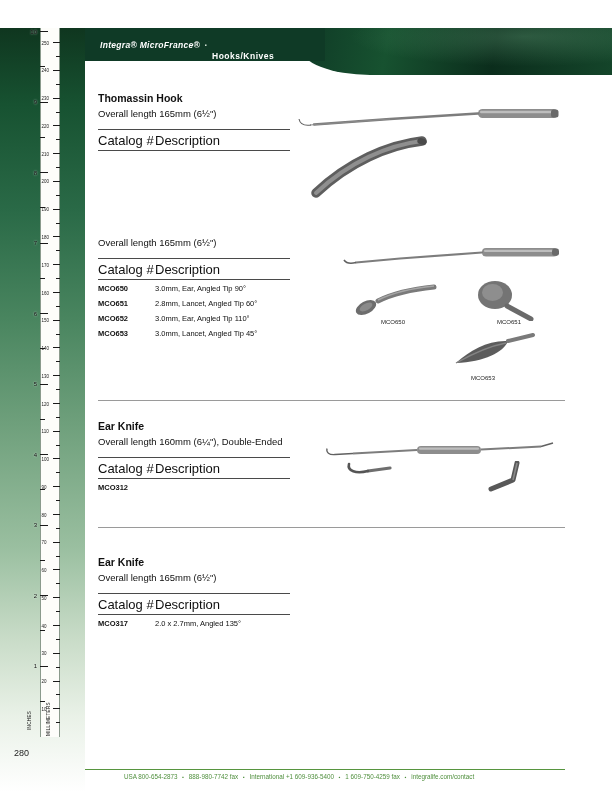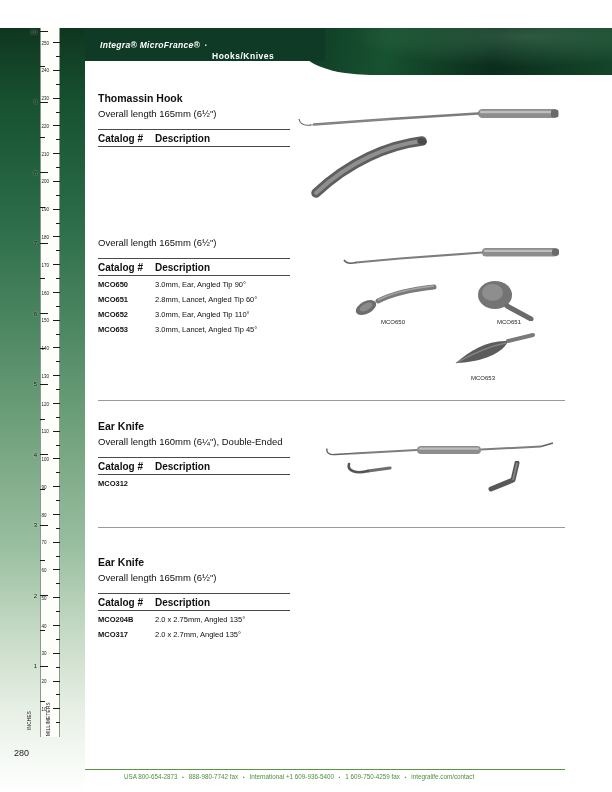--- a/index.html
+++ b/index.html
@@ -39,21 +39,21 @@
       radial-gradient(ellipse at 72% 18%, rgba(120,180,140,0.30), rgba(0,0,0,0) 55%),
       linear-gradient(100deg,#0f3a26 0%, #175230 28%, #0b2d1c 62%, #14452a 100%);
     border-bottom-left-radius:70px 28px; }
 
   
   .product { position:absolute; left:98px; width:467px; }
   .ptitle { font-size:10.5px; font-weight:bold; color:#101010; }
   .psub   { font-size:9.5px; color:#101010; margin-top:4px; }
   .ptable { width:192px; margin-top:10px; }
   .thead { display:flex; border-top:1px solid #4a4a4a; border-bottom:1px solid #4a4a4a; padding:2.5px 0; }
-  .thead span { font-size:10px; font-weight:bold; color:#101010; }
+  .thead span { font-size:13px; font-weight:normal; color:#101010; }
   .col-cat { width:57px; flex:none; }
   .col-desc { flex:1; }
   .trow { display:flex; padding:3.5px 0 2px; }
   .trow .col-cat { font-size:7.5px; font-weight:bold; color:#101010; }
   .trow .col-desc div { font-size:7.5px; color:#101010; line-height:9.5px; }
 
   .knives-band { position:absolute; left:98px; top:197px; width:467px;
     border-top:1px solid #3c3c3c; border-bottom:1px solid #3c3c3c; }
   .knives-text { font-size:10px; letter-spacing:0.4px; color:#101010; padding:4px 0 5px; }
 
@@ -324,26 +324,20 @@
 
   <section class="product" style="top:556px">
     <h2 class="ptitle">Ear Knife</h2>
     <div class="psub">Overall length 165mm (6½")</div>
     <div class="ptable">
       <div class="thead">
         <span class="col-cat">Catalog #</span>
         <span class="col-desc">Description</span>
       </div>
       <div class="trow">
-        <span class="col-cat">MCO204B</span>
-        <span class="col-desc">
-            <div>2.0 x 2.75mm, Angled 135°</div>
-          </span>
-      </div>
-      <div class="trow">
         <span class="col-cat">MCO317</span>
         <span class="col-desc">
             <div>2.0 x 2.7mm, Angled 135°</div>
           </span>
       </div>
     </div>
   </section>
 
   <div class="footer-rule"></div>
   <div class="footer">

